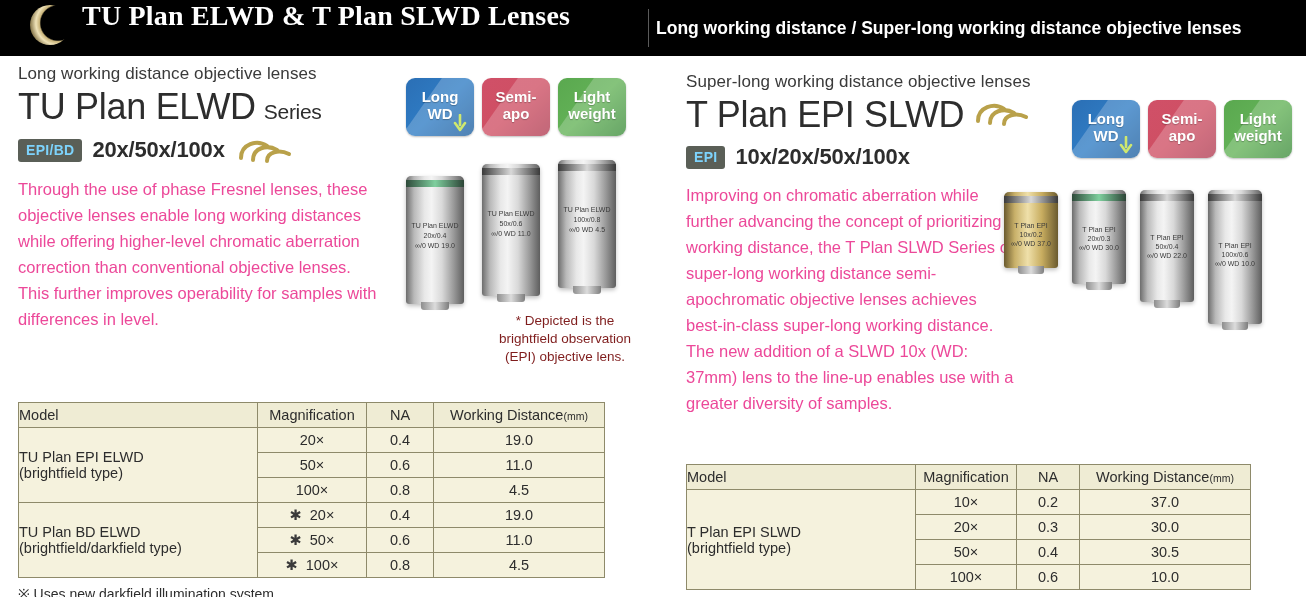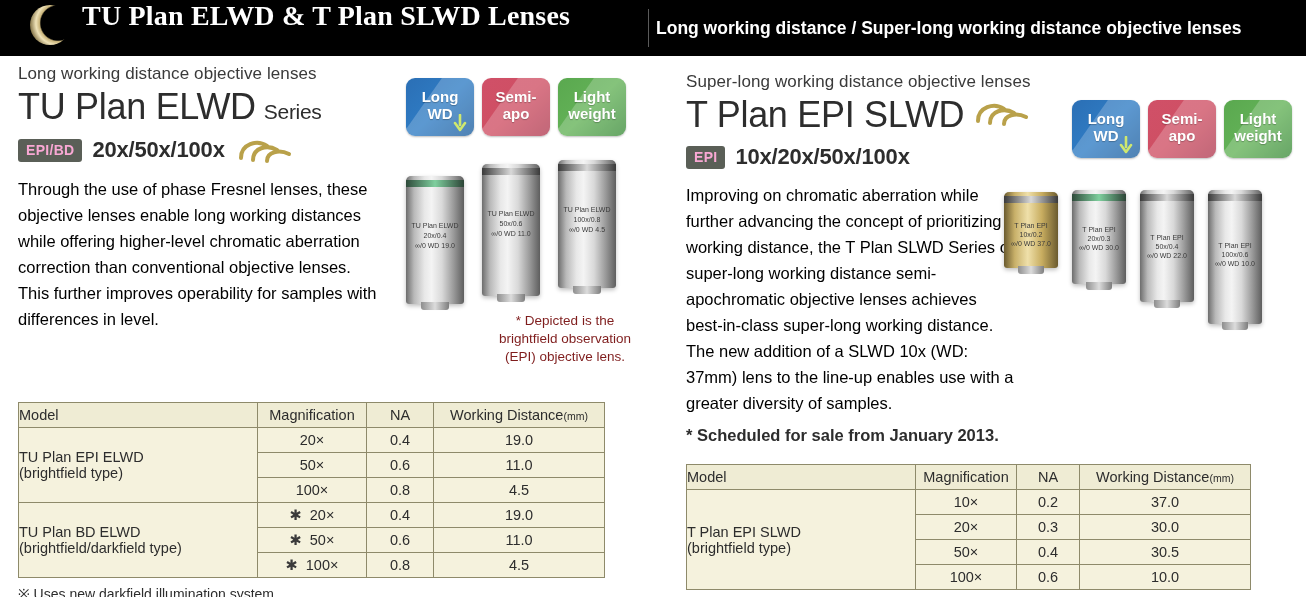--- a/index.html
+++ b/index.html
@@ -114,21 +114,21 @@
   }
 
   
   .mag-row {
     display: flex;
     align-items: center;
     margin-top: 8px;
   }
   .badge {
     background: #5a5f57;
-    color: #f9a8d4;
+    color: #7dd3fc;
     font-size: 14px;
     font-weight: bold;
     padding: 3px 8px 4px 8px;
     border-radius: 3px;
     letter-spacing: 0.3px;
   }
   .mag-text {
     font-size: 22px;
     color: #2d2d2d;
     margin-left: 10px;
@@ -136,21 +136,21 @@
     letter-spacing: -0.2px;
   }
   .wave {
     margin-left: 12px;
     display: inline-block;
   }
 
   .body-text {
     font-size: 16.5px;
     line-height: 26px;
-    color: #000000;
+    color: #ec4899;
     margin-top: 12px;
   }
   .left-body {
     width: 360px;
   }
   .right-body {
     width: 330px;
   }
   .note-bold {
     font-size: 16.5px;
@@ -450,21 +450,20 @@
         </svg>
       </span>
     </div>
 
     <div class="mag-row">
       <span class="badge">EPI</span>
       <span class="mag-text">10x/20x/50x/100x</span>
     </div>
 
     <div class="body-text right-body">Improving on chromatic aberration while further advancing the concept of prioritizing working distance, the T Plan SLWD Series of super-long working distance semi-apochromatic objective lenses achieves best-in-class super-long working distance. The new addition of a SLWD 10x (WD: 37mm) lens to the line-up enables use with a greater diversity of samples.</div>
-    <div class="note-bold">* Scheduled for sale from January 2013.</div>
   </div>
 
   <div class="tiles" style="left:1072px; top:100px;">
     <div class="tile blue">
       <div class="sheen"></div>
       <div class="lbl">
         <div>Long</div>
         <div>WD</div>
       </div>
       <svg class="arrow" width="14" height="18" viewBox="0 0 14 18">

